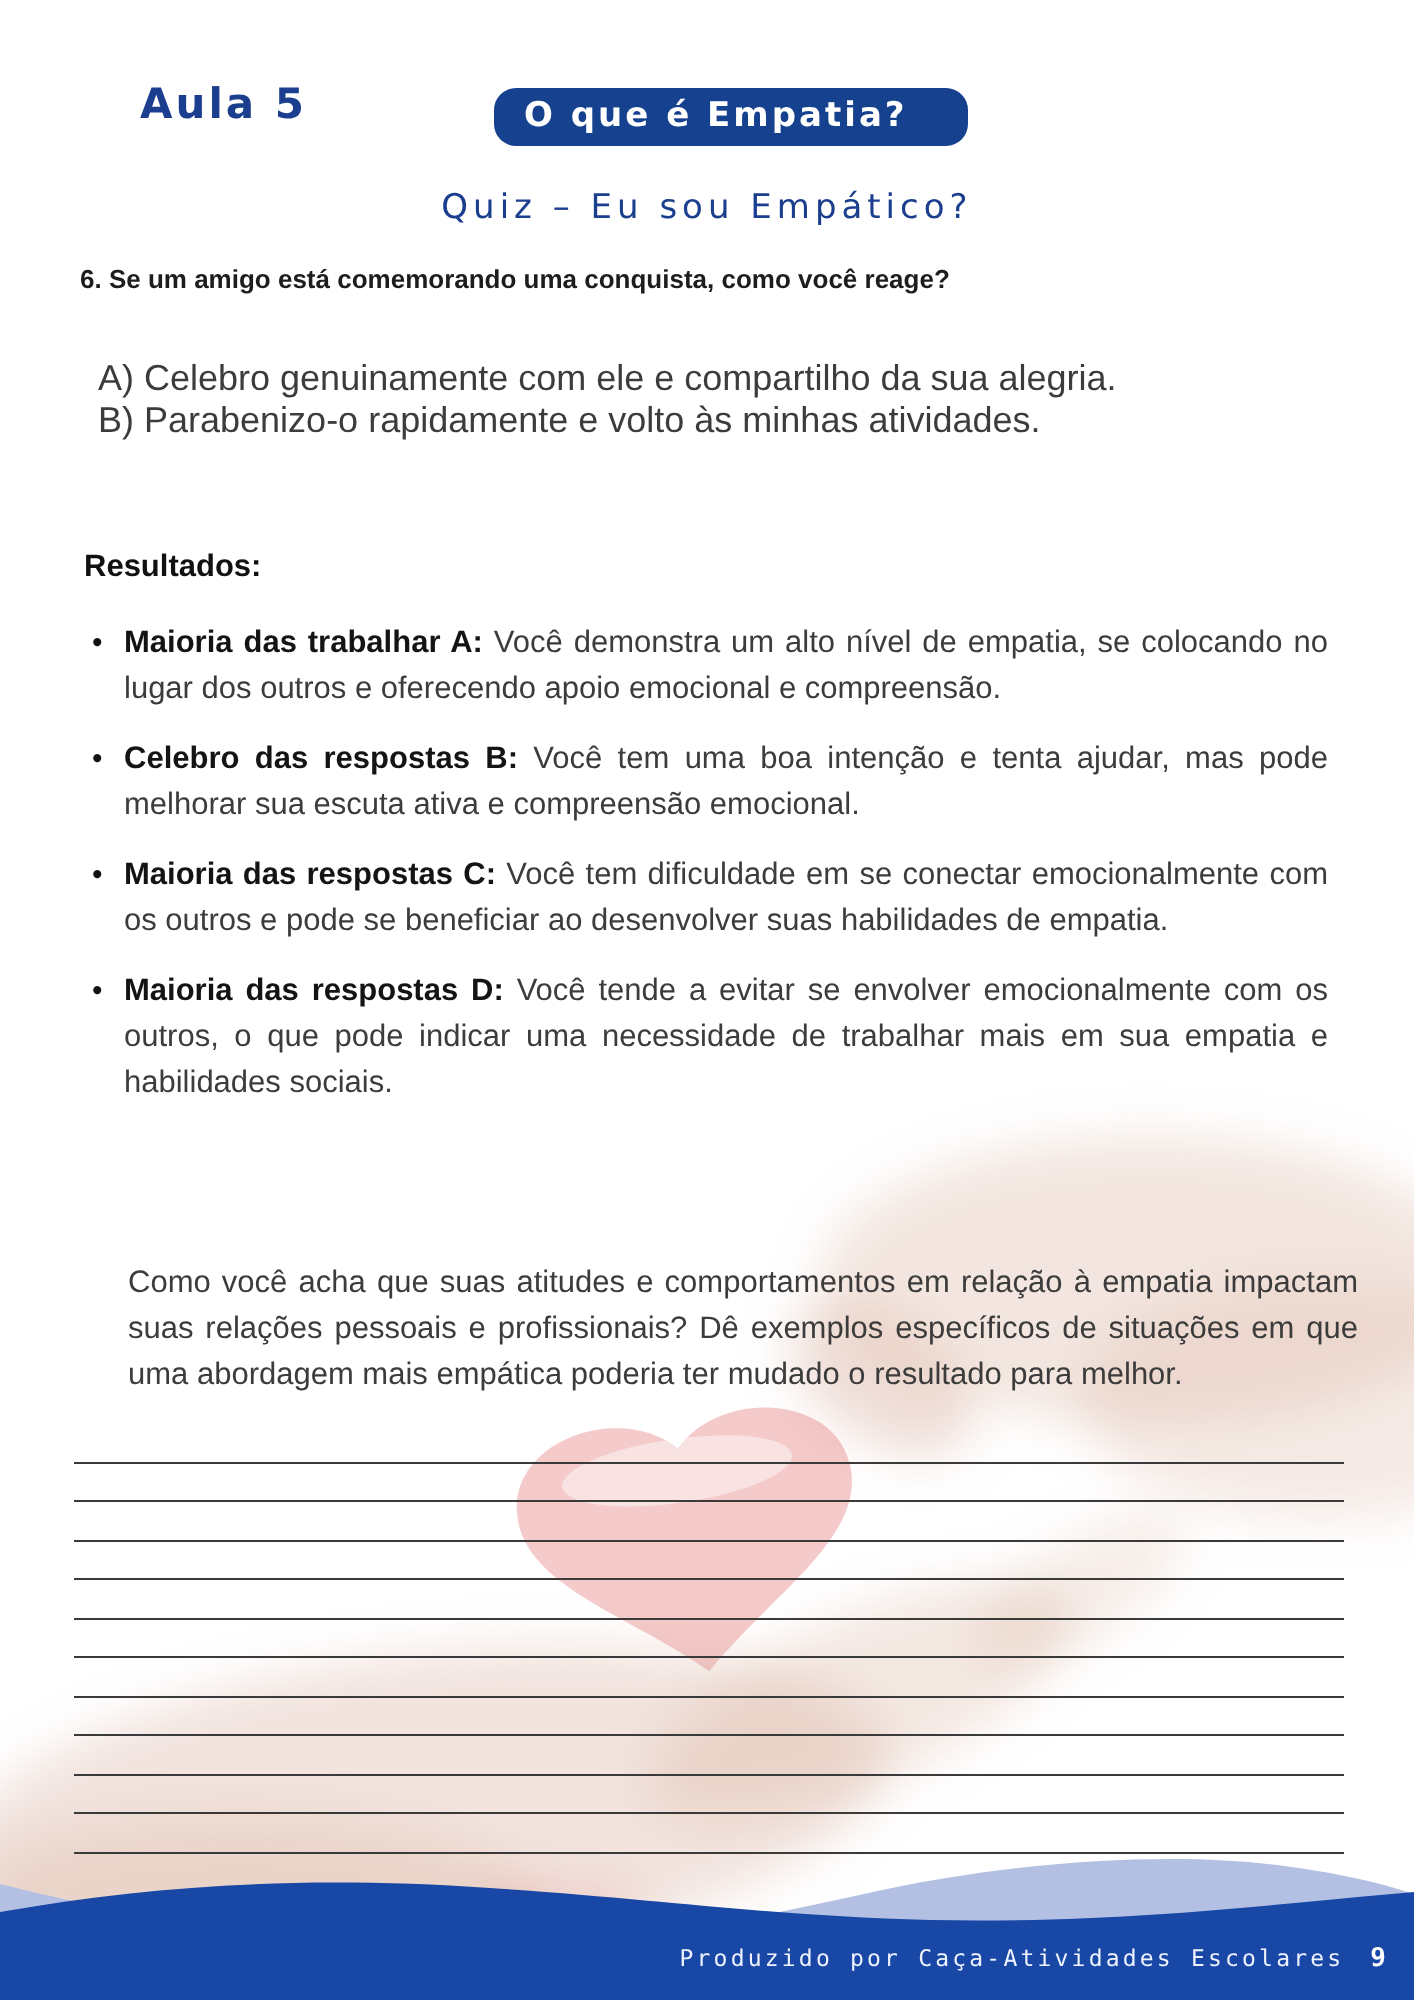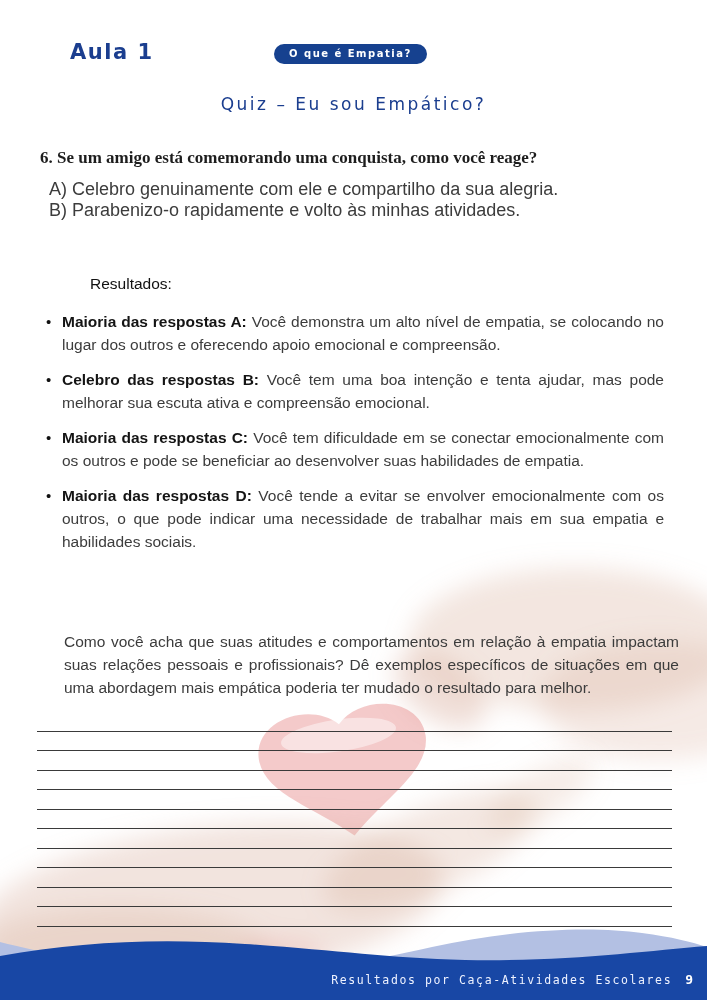--- a/index.html
+++ b/index.html
@@ -24,43 +24,43 @@
   
   .bg-decor{position:absolute;inset:0;z-index:0;pointer-events:none;}
   
   .content{position:absolute;inset:0;z-index:1;}
   .lesson-label{
     position:absolute;left:70px;top:40px;
     font-family:"DejaVu Sans",sans-serif;font-weight:bold;
     font-size:21px;letter-spacing:1.5px;color:var(--navy);
   }
   .topic-badge{
-    position:absolute;left:274px;top:44px;
+    position:absolute;left:247px;top:44px;
     background:var(--badge-blue);color:var(--white);
     font-family:"DejaVu Sans",sans-serif;font-weight:bold;
-    font-size:10px;letter-spacing:1.5px;
-    padding:4px 15px 5px 15px;border-radius:11px;
+    font-size:17px;letter-spacing:1.5px;
+    padding:4px 30px 5px 15px;border-radius:11px;
   }
   .quiz-title{
     position:absolute;left:0;right:0;top:94px;text-align:center;
     font-family:"DejaVu Sans",sans-serif;font-weight:normal;
     font-size:17px;letter-spacing:2.5px;color:var(--navy);
   }
   .question{
-    position:absolute;left:40px;right:36px;top:148px;
-    font-weight:bold;font-size:17px;color:var(--text-dark);font-family:Liberation Serif, serif;
+    position:absolute;left:40px;right:36px;top:132px;
+    font-weight:bold;font-size:13px;color:var(--text-dark);
   }
   .options{
     position:absolute;left:49px;right:30px;top:179px;
     font-size:18px;color:var(--text-body);
   }
   .option-line{line-height:20.6px;}
   .results-heading{
     position:absolute;left:42px;top:275px;
-    font-weight:normal;font-size:15.5px;color:#111;margin-left:48px;
+    font-weight:bold;font-size:15.5px;color:#111;
   }
   .results-list{
     position:absolute;left:46px;right:43px;top:310px;
     font-size:15.5px;
   }
   .result-item{display:flex;margin-bottom:12px;}
   .result-item .dot{
     width:16px;flex:0 0 16px;color:#111;font-size:15px;line-height:23px;
   }
   .result-body{flex:1;text-align:justify;line-height:23px;color:var(--text-body);}
@@ -123,39 +123,39 @@
       <ellipse class="skin" cx="210" cy="905" rx="235" ry="78" opacity="0.32" transform="rotate(-7 210 905)"></ellipse>
       <ellipse class="skin" cx="430" cy="850" rx="115" ry="42" opacity="0.28" transform="rotate(-24 430 850)"></ellipse>
       <ellipse class="skin" cx="540" cy="795" rx="60" ry="24" opacity="0.22" transform="rotate(-32 540 795)"></ellipse>
       <ellipse class="skin" cx="120" cy="955" rx="150" ry="48" opacity="0.28"></ellipse>
       <ellipse class="hrt" cx="280" cy="958" rx="45" ry="18" opacity="0.14"></ellipse>
     </g>
   </svg>
 
   <div class="content">
 
-    <div class="lesson-label">Aula 1</div>
+    <div class="lesson-label">Aula 5</div>
 
     <div class="topic-badge">O que é Empatia?</div>
 
     <div class="quiz-title">Quiz – Eu sou Empático?</div>
 
     <div class="question">6. Se um amigo está comemorando uma conquista, como você reage?</div>
 
     <div class="options">
         <div class="option-line">A) Celebro genuinamente com ele e compartilho da sua alegria.</div>
         <div class="option-line">B) Parabenizo-o rapidamente e volto às minhas atividades.</div>
       </div>
 
     <div class="results-heading">Resultados:</div>
 
     <div class="results-list">
         <div class="result-item">
           <span class="dot">•</span>
-          <div class="result-body"><span class="result-label">Maioria das respostas A: </span><span class="result-text">Você demonstra um alto nível de empatia, se colocando no lugar dos outros e oferecendo apoio emocional e compreensão.</span></div>
+          <div class="result-body"><span class="result-label">Maioria das trabalhar A: </span><span class="result-text">Você demonstra um alto nível de empatia, se colocando no lugar dos outros e oferecendo apoio emocional e compreensão.</span></div>
         </div>
         <div class="result-item">
           <span class="dot">•</span>
           <div class="result-body"><span class="result-label">Celebro das respostas B: </span><span class="result-text">Você tem uma boa intenção e tenta ajudar, mas pode melhorar sua escuta ativa e compreensão emocional.</span></div>
         </div>
         <div class="result-item">
           <span class="dot">•</span>
           <div class="result-body"><span class="result-label">Maioria das respostas C: </span><span class="result-text">Você tem dificuldade em se conectar emocionalmente com os outros e pode se beneficiar ao desenvolver suas habilidades de empatia.</span></div>
         </div>
         <div class="result-item">
@@ -182,17 +182,17 @@
       </div>
 
   </div>
 
   <svg class="footer-wave" width="707" height="100" viewBox="0 0 707 100" preserveAspectRatio="none" xmlns="http://www.w3.org/2000/svg">
     <path class="wave-light" d="M0,42 C40,52 95,64 165,69 C265,76 335,69 432,47 C512,29 592,26 642,33 C672,37 692,42 707,47 L707,100 L0,100 Z"></path>
     <path class="wave-dark" d="M0,56 C80,42 155,38 245,44 C335,50 385,58 465,60 C565,62 645,51 707,46 L707,100 L0,100 Z"></path>
   </svg>
 
   <div class="footer-text">
-    <span class="credit">Resultados por Caça-Atividades Escolares</span>
+    <span class="credit">Produzido por Caça-Atividades Escolares</span>
     <span class="page-number">9</span>
   </div>
 
 </div>
 
 </body></html>

